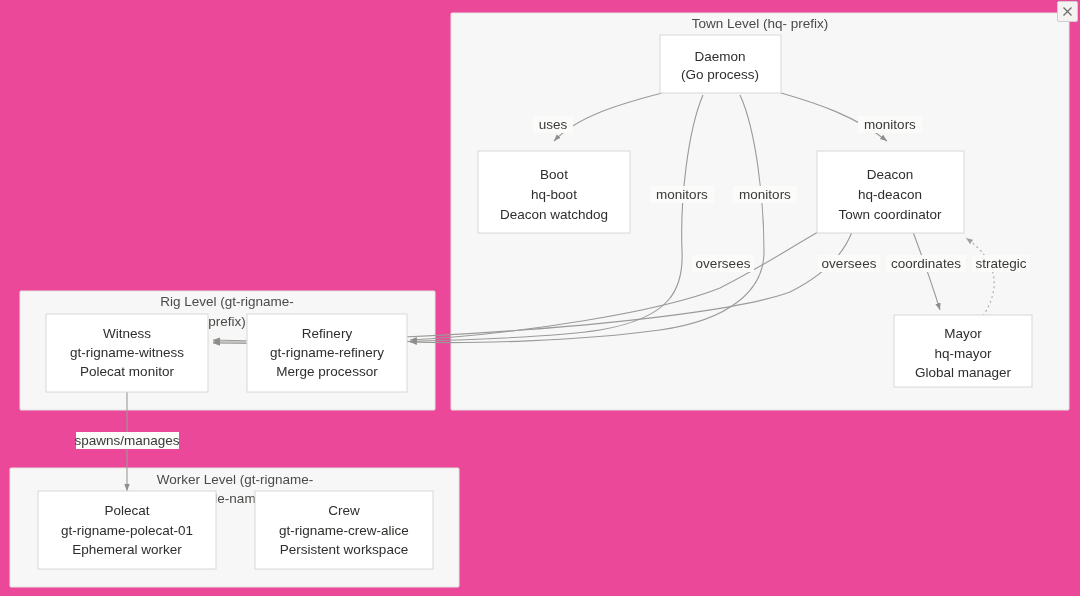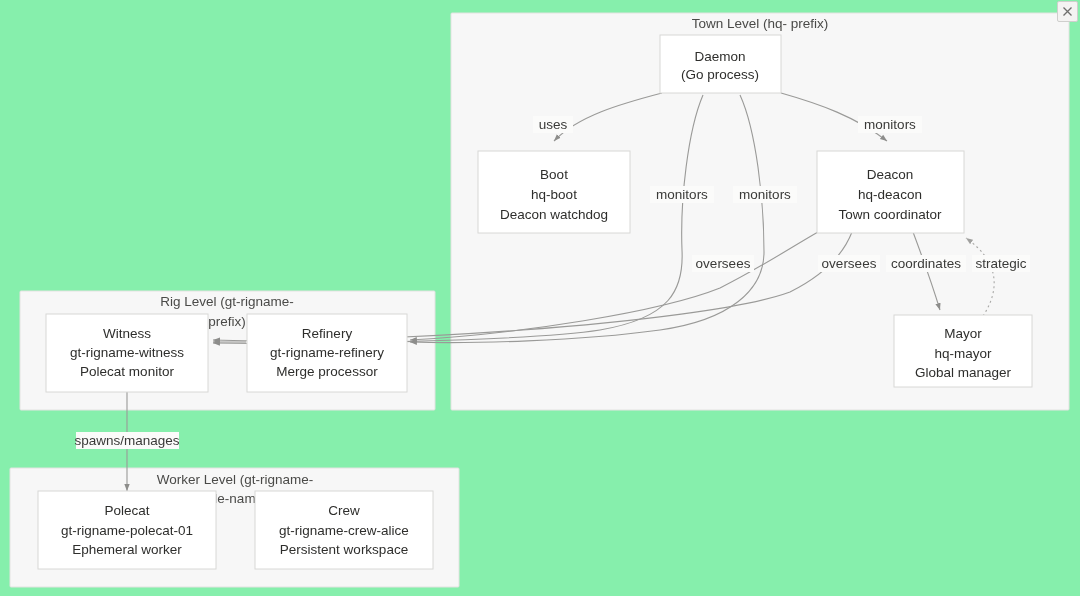--- a/index.html
+++ b/index.html
@@ -8,21 +8,21 @@
     width: 1080px;
     height: 596px;
     overflow: hidden;
     background: #f0efee;
     font-family: "Liberation Sans", sans-serif;
   }
   #stage {
     position: relative;
     width: 1080px;
     height: 596px;
-    background: #86efac;
+    background: #ec4899;
   }
   svg#diagram {
     position: absolute;
     left: 0; top: 0;
     width: 1080px;
     height: 596px;
   }
   .cluster-rect {
     fill: #f7f7f7;
     stroke: #e3e3e1;

